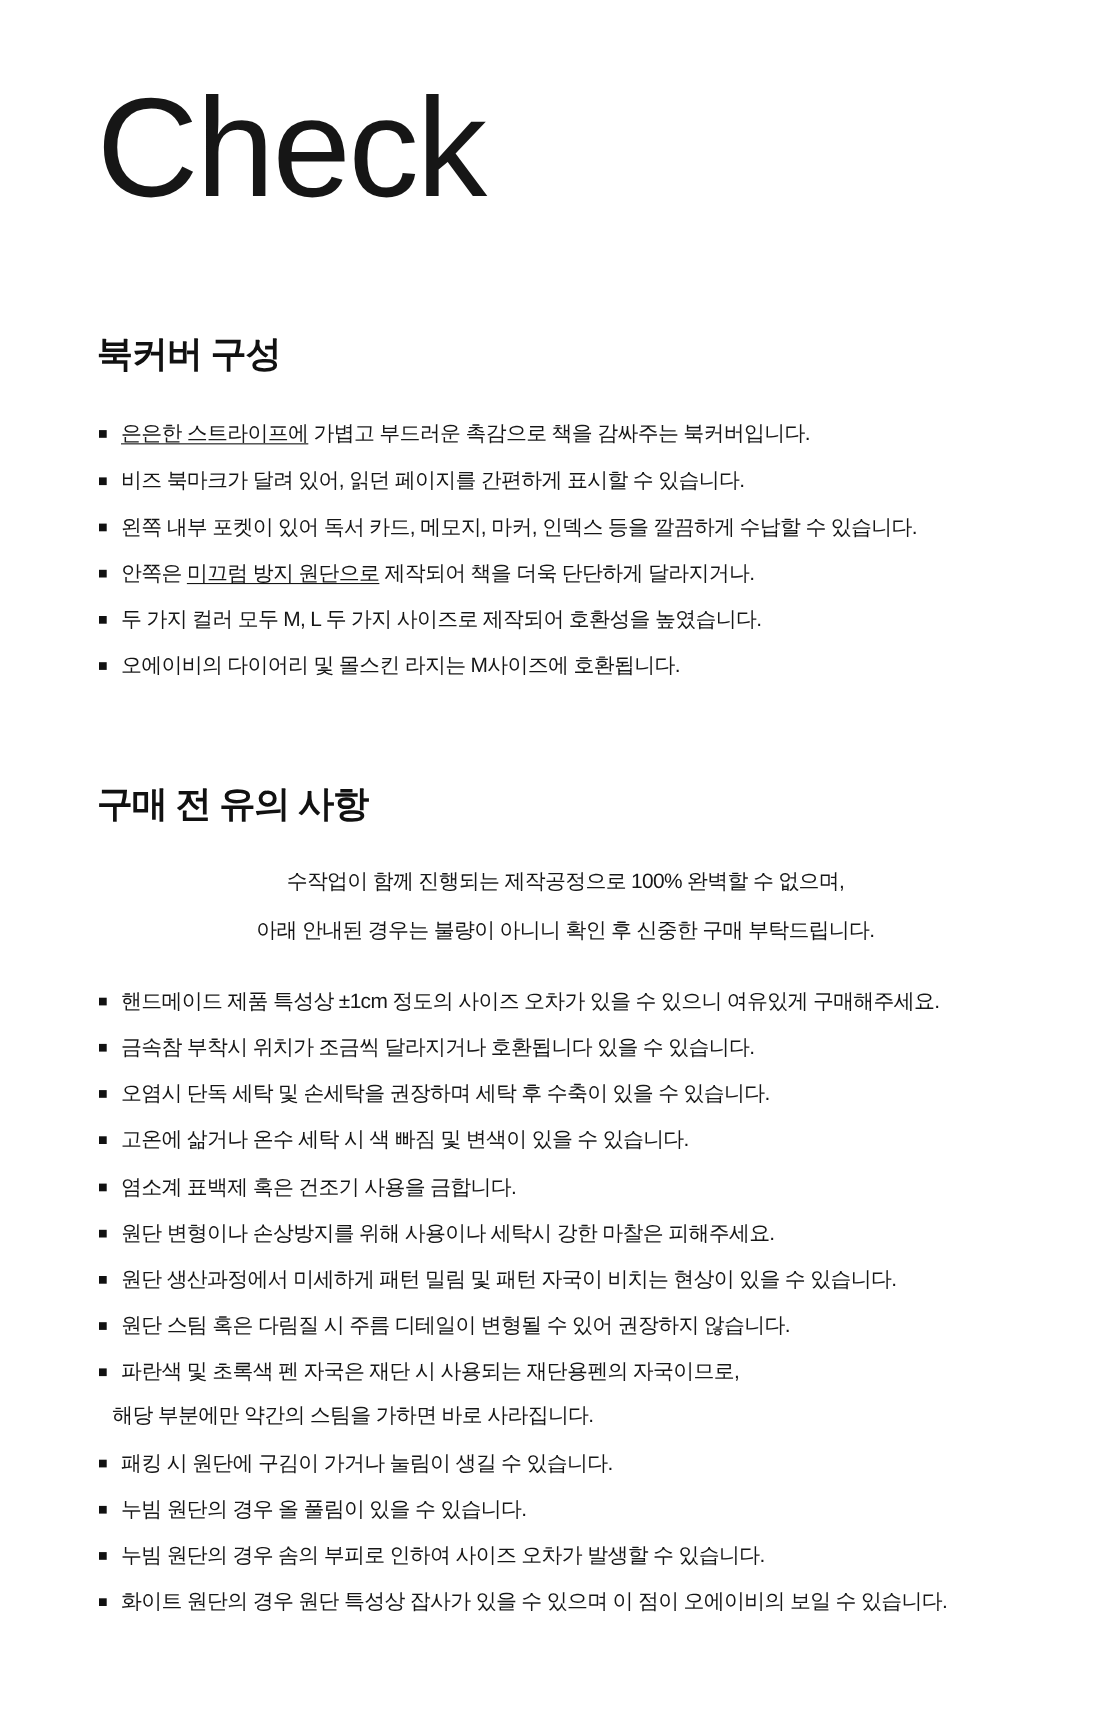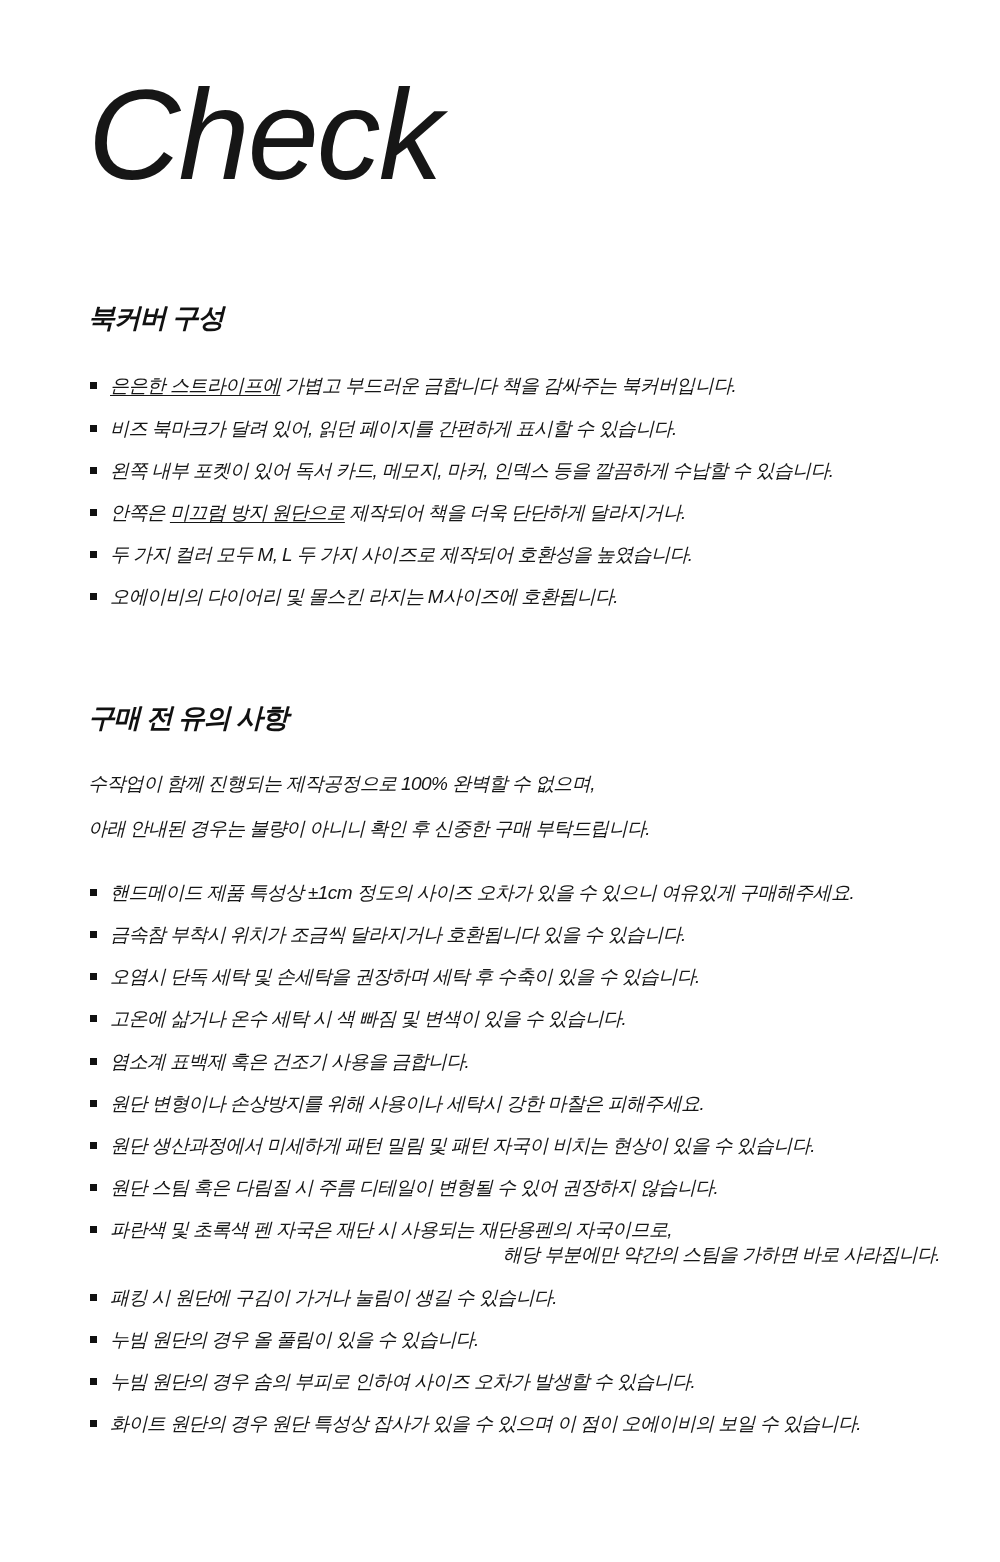--- a/index.html
+++ b/index.html
@@ -13,33 +13,32 @@
     color: #121212;
     font-family: "Liberation Sans", "DejaVu Sans", sans-serif;
     -webkit-font-smoothing: antialiased;
   }
   .page {
     box-sizing: border-box;
     width: 1000px;
     height: 1562px;
     padding: 68px 60px 0 88px;
     overflow: hidden;
-    font-style: italic;
   }
   .title {
     margin: 0;
     font-size: 128px;
     line-height: 1.05;
     font-weight: 200;
     letter-spacing: -2px;
     color: #161616;
   }
   .sec-heading {
     margin: 0;
-    font-size: 27px;
+    font-size: 33px;
     font-weight: 700;
     letter-spacing: -1.2px;
     color: #111111;
   }
   .sec-1 { margin-top: 98px; }
   .sec-2 { margin-top: 92px; }
   ul.bullets {
     list-style: none;
     margin: 38px 0 0 0;
     padding: 0;
@@ -65,39 +64,40 @@
     text-decoration: underline;
     text-underline-offset: 3px;
     text-decoration-thickness: 1px;
   }
   .intro {
     margin: 36px 0 0 0;
     font-size: 19px;
     line-height: 1.25;
     letter-spacing: -0.6px;
     color: #161616;
+    text-align: center;
   }
   .intro p { margin: 0 0 21px 0; }
   .sec-2 ul.bullets { margin-top: 40px; }
   .line { display: block; }
-  .cont { margin-top: 2px; margin-left: -8px; text-align: right; }
+  .cont { margin-top: 17px; margin-left: -8px; }
 </style>
 </head>
 <body>
 
 <div class="page">
 
   <h1 class="title">Check</h1>
 
   <section class="sec-1">
     <h2 class="sec-heading">북커버 구성</h2>
     <ul class="bullets">
       <li>
         <span class="sq"></span>
-        <span class="txt"><span></span><span class="u">은은한 스트라이프에</span><span> 가볍고 부드러운 금합니다 책을 감싸주는 북커버입니다.</span></span>
+        <span class="txt"><span></span><span class="u">은은한 스트라이프에</span><span> 가볍고 부드러운 촉감으로 책을 감싸주는 북커버입니다.</span></span>
       </li>
       <li>
         <span class="sq"></span>
         <span class="txt"><span>비즈 북마크가 달려 있어, 읽던 페이지를 간편하게 표시할 수 있습니다.</span></span>
       </li>
       <li>
         <span class="sq"></span>
         <span class="txt"><span>왼쪽 내부 포켓이 있어 독서 카드, 메모지, 마커, 인덱스 등을 깔끔하게 수납할 수 있습니다.</span></span>
       </li>
       <li>

